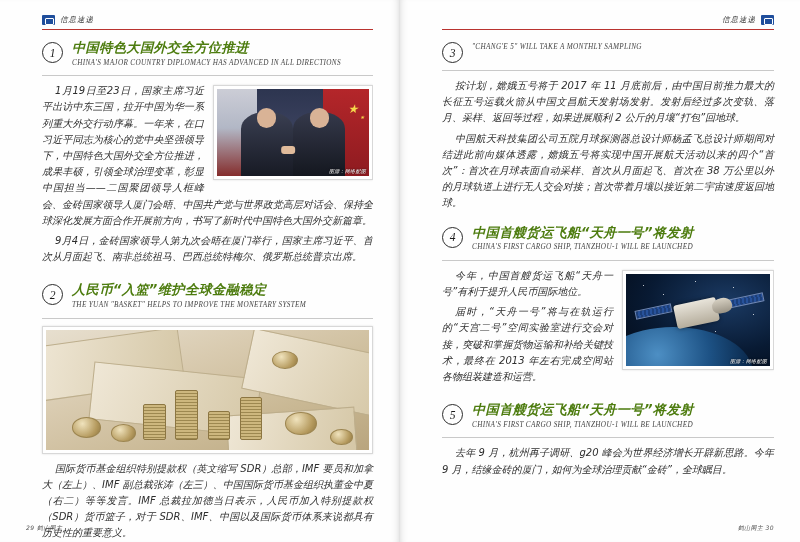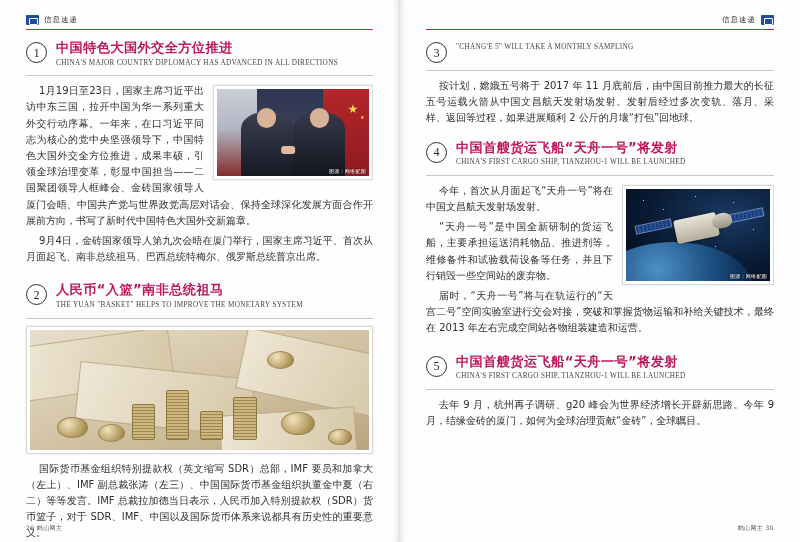--- a/index.html
+++ b/index.html
@@ -12,21 +12,22 @@
   .spread {
     position: relative;
     width: 800px; height: 542px;
     background: #ffffff;
     display: flex;
   }
   .page {
     position: relative;
     width: 400px; height: 542px;
     background: #fefefe;
-    padding: 14px 26px 22px 26px;
+    padding: 14px 26px 22px 42px;
+    font-style: italic;
   }
   .page.left { border-right: 1px solid #e3e3e3; box-shadow: inset -6px 0 10px -8px rgba(0,0,0,.25); }
   .page.right { box-shadow: inset 6px 0 10px -8px rgba(0,0,0,.25); }
 
   
   .runhead {
     display: flex; align-items: center;
     height: 16px;
     border-bottom: 1px solid #b9332f;
     padding-bottom: 3px;
@@ -64,21 +65,21 @@
     display: flex; align-items: center; justify-content: center;
     font-family: "Liberation Serif", serif;
     font-size: 11.5px; color: #1a1a1a;
     margin-right: 9px; margin-top: 2px;
   }
   .titles { flex: 1 1 auto; min-width: 0; }
   .cn-title {
     font-family: "DejaVu Sans", "Liberation Sans", sans-serif;
     font-weight: bold;
     font-size: 13.2px;
-    color: #be185d;
+    color: #4d7c0f;
     line-height: 1.18;
     letter-spacing: .4px;
   }
   .en-title {
     font-family: "Liberation Serif", serif;
     font-size: 7.2px;
     color: #444;
     line-height: 1.35;
     letter-spacing: .35px;
     margin-top: 3px;
@@ -276,21 +277,21 @@
 
         <p class="para">1月19日至23日，国家主席习近平出访中东三国，拉开中国为华一系列重大外交行动序幕。一年来，在口习近平同志为核心的党中央坚强领导下，中国特色大国外交全方位推进，成果丰硕，引领全球治理变革，彰显中国担当——二国聚团领导人框峰会、金砖国家领导人厦门会晤、中国共产党与世界政党高层对话会、保持全球深化发展方面合作开展前方向，书写了新时代中国特色大国外交新篇章。</p>
         <p class="para">9月4日，金砖国家领导人第九次会晤在厦门举行，国家主席习近平、首次从月面起飞、南非总统祖马、巴西总统特梅尔、俄罗斯总统普京出席。</p>
       </div>
     </div>
 
     <div class="article" style="margin-top:6px;">
       <div class="art-head">
         <div class="num-badge">2</div>
         <div class="titles">
-          <div class="cn-title">人民币“入篮”南非总统祖马</div>
+          <div class="cn-title">人民币“入篮”维护全球金融稳定</div>
           <div class="en-title">THE YUAN "BASKET" HELPS TO IMPROVE THE MONETARY SYSTEM</div>
         </div>
       </div>
       <div class="rule"></div>
 
       <div class="fig" style="width:100%; height:128px; margin:0 0 7px 0;">
         <div class="fig-inner">
           <div class="photo-coins">
             <div class="note" style="left:-4%; top:6%; width:46%; height:46%;"></div>
             <div class="note" style="left:14%; top:34%; width:52%; height:48%; transform:rotate(6deg);"></div>
@@ -325,20 +326,21 @@
 
     <div class="article">
       <div class="art-head">
         <div class="num-badge">3</div>
         <div class="titles">
           <div class="en-title">"CHANG'E 5" WILL TAKE A MONTHLY SAMPLING</div>
         </div>
       </div>
       <div class="rule"></div>
       <p class="para">按计划，嫦娥五号将于 2017 年 11 月底前后，由中国目前推力最大的长征五号运载火箭从中国文昌航天发射场发射。发射后经过多次变轨、落月、采样、返回等过程，如果进展顺利 2 公斤的月壤“打包”回地球。</p>
+      <p class="para">中国航天科技集团公司五院月球探测器总设计师杨孟飞总设计师期间对结进此前向媒体透露，嫦娥五号将实现中国开展航天活动以来的四个“首次”：首次在月球表面自动采样、首次从月面起飞、首次在 38 万公里以外的月球轨道上进行无人交会对接；首次带着月壤以接近第二宇宙速度返回地球。</p>
     </div>
 
     <div class="article">
       <div class="art-head">
         <div class="num-badge">4</div>
         <div class="titles">
           <div class="cn-title">中国首艘货运飞船“天舟一号”将发射</div>
           <div class="en-title">CHINA'S FIRST CARGO SHIP, TIANZHOU-1 WILL BE LAUNCHED</div>
         </div>
       </div>
@@ -357,22 +359,21 @@
               <div class="dot" style="left:26%; top:22%;"></div>
               <div class="dot" style="left:48%; top:8%;"></div>
               <div class="dot" style="left:74%; top:14%;"></div>
               <div class="dot" style="left:88%; top:44%;"></div>
               <div class="dot" style="left:62%; top:62%;"></div>
             </div>
           </div>
           <div class="cap">图源：网络配图</div>
         </div>
 
-        <p class="para">今年，首次从月面起飞“天舟一号”将在中国文昌航天发射场发射。</p>
-        <p class="para">“天舟一号”是中国全新研制的货运飞船，主要承担运送消耗物品、推进剂等，维修备件和试验载荷设备等任务，并且下行销毁一些空间站的废弃物。</p>
+        <p class="para">今年，中国首艘货运飞船“天舟一号”有利于提升人民币国际地位。</p>
         <p class="para">届时，“天舟一号”将与在轨运行的“天宫二号”空间实验室进行交会对接，突破和掌握货物运输和补给关键技术，最终在 2013 年左右完成空间站各物组装建造和运营。</p>
       </div>
     </div>
 
     <div class="article" style="margin-top:10px;">
       <div class="art-head">
         <div class="num-badge">5</div>
         <div class="titles">
           <div class="cn-title">中国首艘货运飞船“天舟一号”将发射</div>
           <div class="en-title">CHINA'S FIRST CARGO SHIP, TIANZHOU-1 WILL BE LAUNCHED</div>

